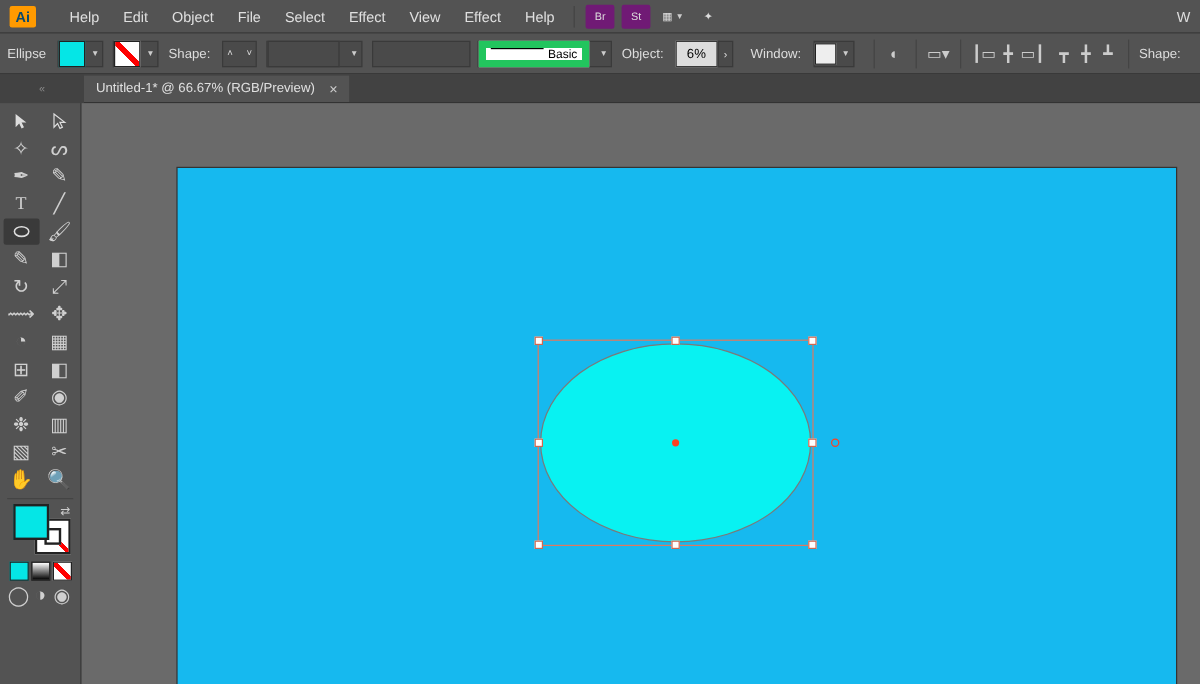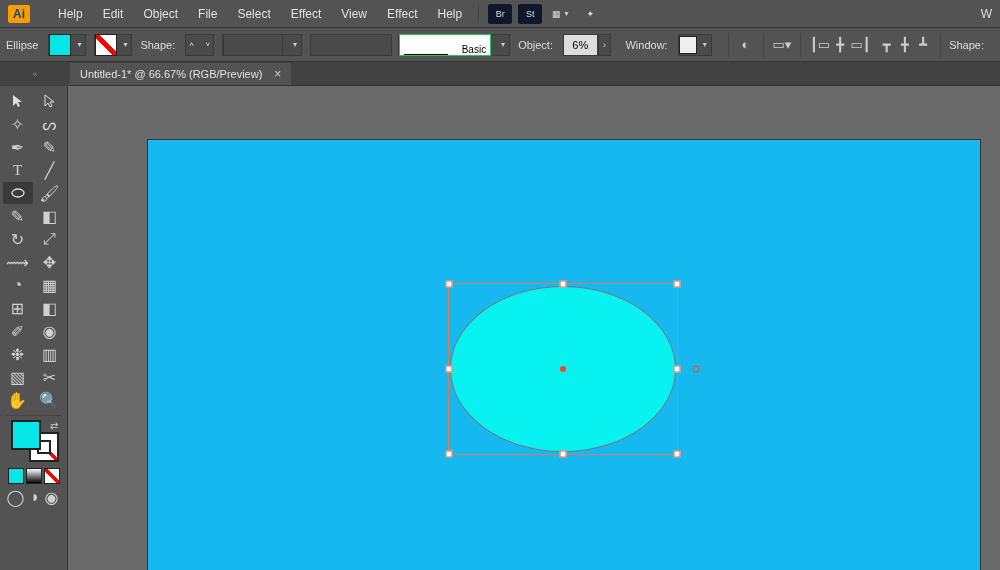--- a/index.html
+++ b/index.html
@@ -3,33 +3,33 @@
 <meta charset="utf-8">
 <style>
 * { margin:0; padding:0; box-sizing:border-box; font-family:"Segoe UI",Tahoma,sans-serif; user-select:none; }
 body { width:1000px; height:570px; background:#535353; overflow:hidden; position:relative; }
 
 
 .menubar { height:28px; background:#535353; display:flex; align-items:center; padding:0 8px; color:#e0e0e0; font-size:12px; border-bottom:1px solid #333; }
 .ai-logo { width:22px; height:18px; background:#ff9a00; color:#0c4a6e; font-weight:bold; font-size:12px; display:flex; align-items:center; justify-content:center; margin-right:18px; border-radius:2px; }
 .menubar .mi { padding:0 10px; cursor:default; }
 .menubar .sep { width:1px; height:18px; background:#444; margin:0 6px; }
-.menubar .iconbtn { width:24px; height:20px; background:#0f172a; margin:0 3px; display:flex; align-items:center; justify-content:center; font-size:9px; color:#ddd; border-radius:2px; }
+.menubar .iconbtn { width:24px; height:20px; background:#701a75; margin:0 3px; display:flex; align-items:center; justify-content:center; font-size:9px; color:#ddd; border-radius:2px; }
 .menubar .dropdown-arrow { font-size:8px; margin-left:4px; color:#ccc; }
 
 
 .ctrlbar { height:34px; background:#535353; display:flex; align-items:center; padding:0 6px; color:#ddd; font-size:11px; border-bottom:1px solid #333; }
 .ctrlbar .lbl { margin-right:10px; }
 .swatch { width:22px; height:22px; border:1px solid #222; margin-right:2px; }
 .sel-wrap { display:flex; align-items:center; border:1px solid #3a3a3a; background:#4a4a4a; height:22px; margin-right:8px; }
 .sel-wrap .caret { width:12px; text-align:center; font-size:8px; color:#ccc; }
 .stroke-w { width:36px; display:flex; justify-content:space-between; padding:0 3px; }
 .stroke-sample { width:60px; height:22px; background:#4a4a4a; border:1px solid #3a3a3a; margin-right:6px; }
 .vbrush { width:110px; height:22px; background:#4a4a4a; border:1px solid #3a3a3a; margin-right:6px; }
-.basic-brush { width:92px; height:22px; background:#fff; border:1px solid #22c55e; display:flex; align-items:flex-end; justify-content:space-between; padding:0 4px; color:#000; font-size:10px; margin-right:6px; }
+.basic-brush { width:92px; height:22px; background:#fff; border:6px solid #22c55e; display:flex; align-items:flex-start; justify-content:space-between; padding:0 4px; color:#000; font-size:10px; margin-right:6px; }
 .basic-line { height:1px; width:44px; background:#000; }
 .opacity-box { width:46px; height:22px; background:#ddd; color:#000; display:flex; align-items:center; justify-content:center; border:1px solid #3a3a3a; font-size:11px; }
 .btnsep { width:1px; height:24px; background:#444; margin:0 8px; }
 .ctrl-icon { width:22px; height:22px; display:flex; align-items:center; justify-content:center; color:#ccc; font-size:13px; margin:0 1px; }
 
 
 .tabbar { height:24px; background:#424242; display:flex; align-items:flex-end; padding-left:70px; border-bottom:1px solid #333; }
 .panel-toggle { position:absolute; left:0; top:62px; width:70px; height:24px; background:#424242; display:flex; align-items:center; justify-content:center; color:#888; font-size:9px; }
 .doc-tab { height:22px; background:#535353; color:#e0e0e0; font-size:11px; padding:0 10px; display:flex; align-items:center; gap:12px; }
 .doc-tab .x { color:#ccc; font-size:12px; }

